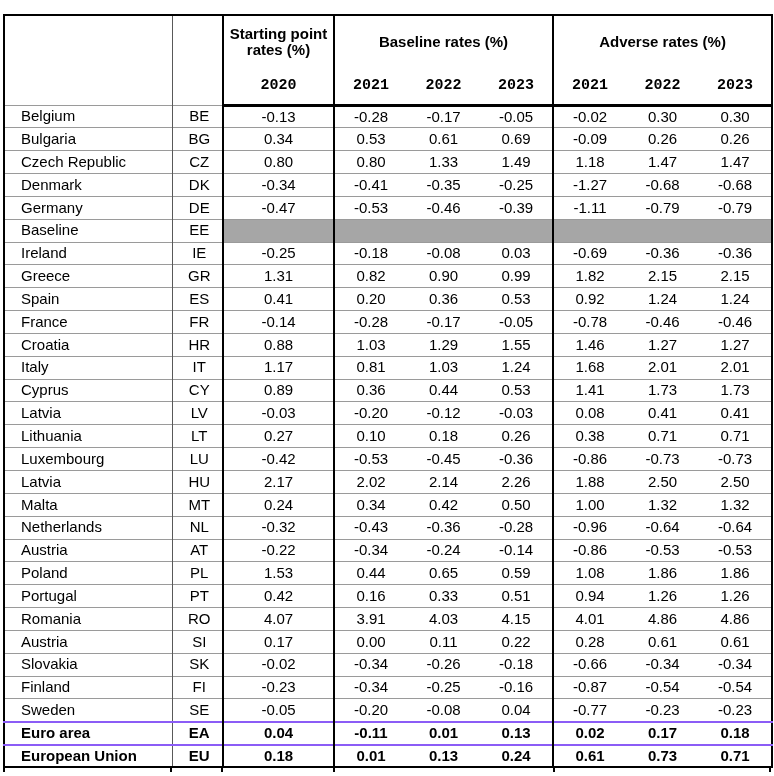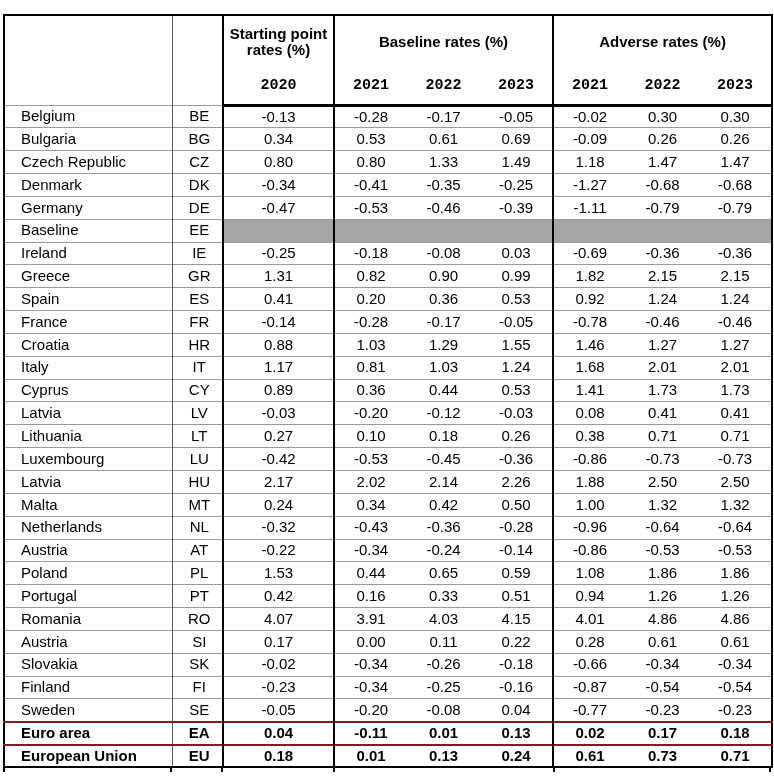--- a/index.html
+++ b/index.html
@@ -30,21 +30,21 @@
   th.wraplbl{white-space:normal;padding:0 4px;}
   
   .b1{border-left:1px solid #595959;}
   .b2{border-left:2px solid #000;}
   
   tbody tr{height:22.85px;}
   tbody td{border-top:1px solid #9a9a9a;vertical-align:middle;}
   td.country{text-align:left;padding-left:16px;}
   td.code{text-align:center;padding-left:4px;}
   td.v{text-align:center;}
-  tr.total td{border-top:2px solid #7f1d1d;font-weight:bold;}
+  tr.total td{border-top:2px solid #8b5cf6;font-weight:bold;}
   td.grayed{background:#a6a6a6;}
   
   .stub{position:relative;width:768px;height:4px;background:#fff;}
   .stub span{position:absolute;top:0;width:2px;height:4px;background:#000;}
 </style>
 </head>
 <body>
 
 <div class="wrap">
   <table class="rates">

